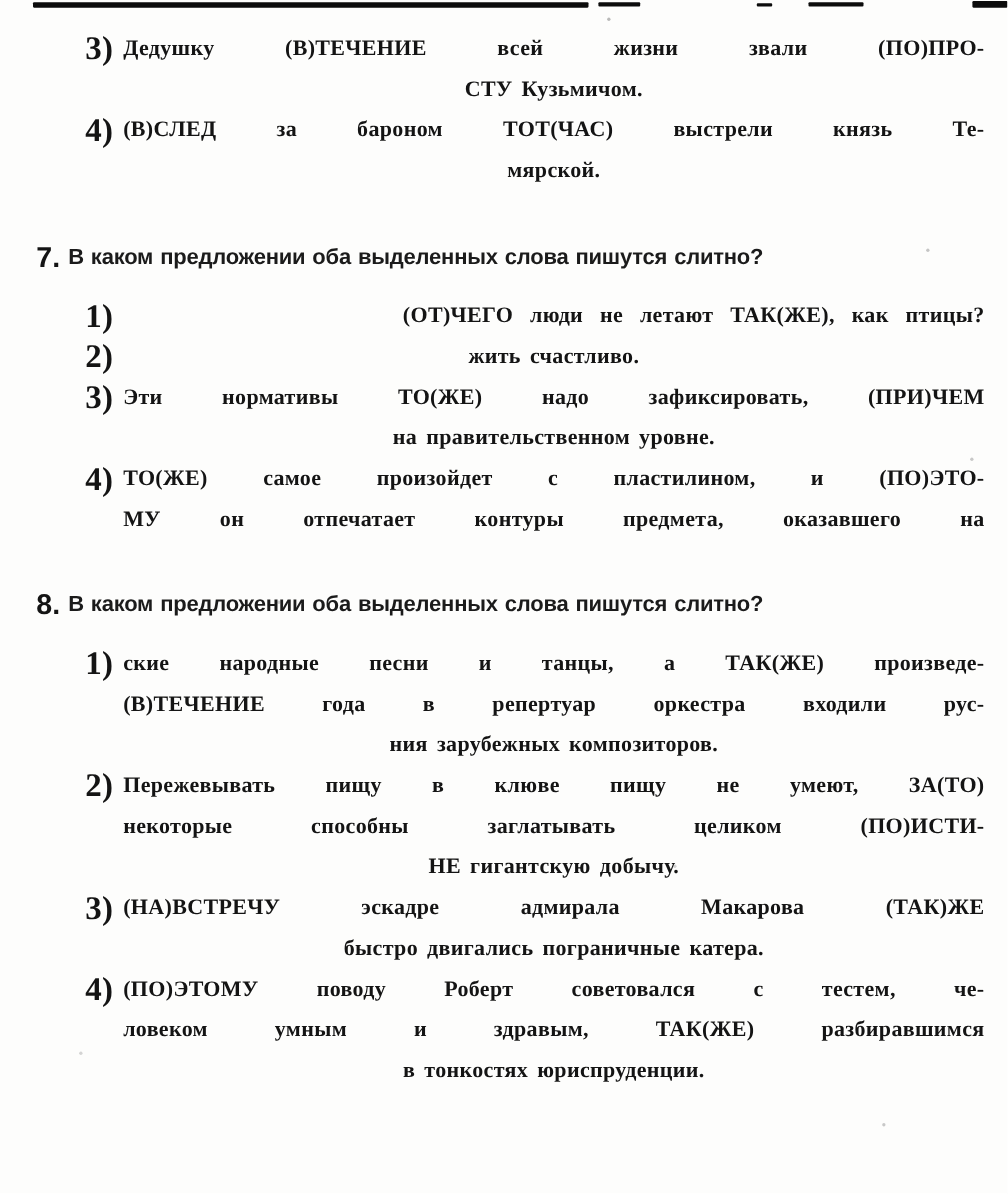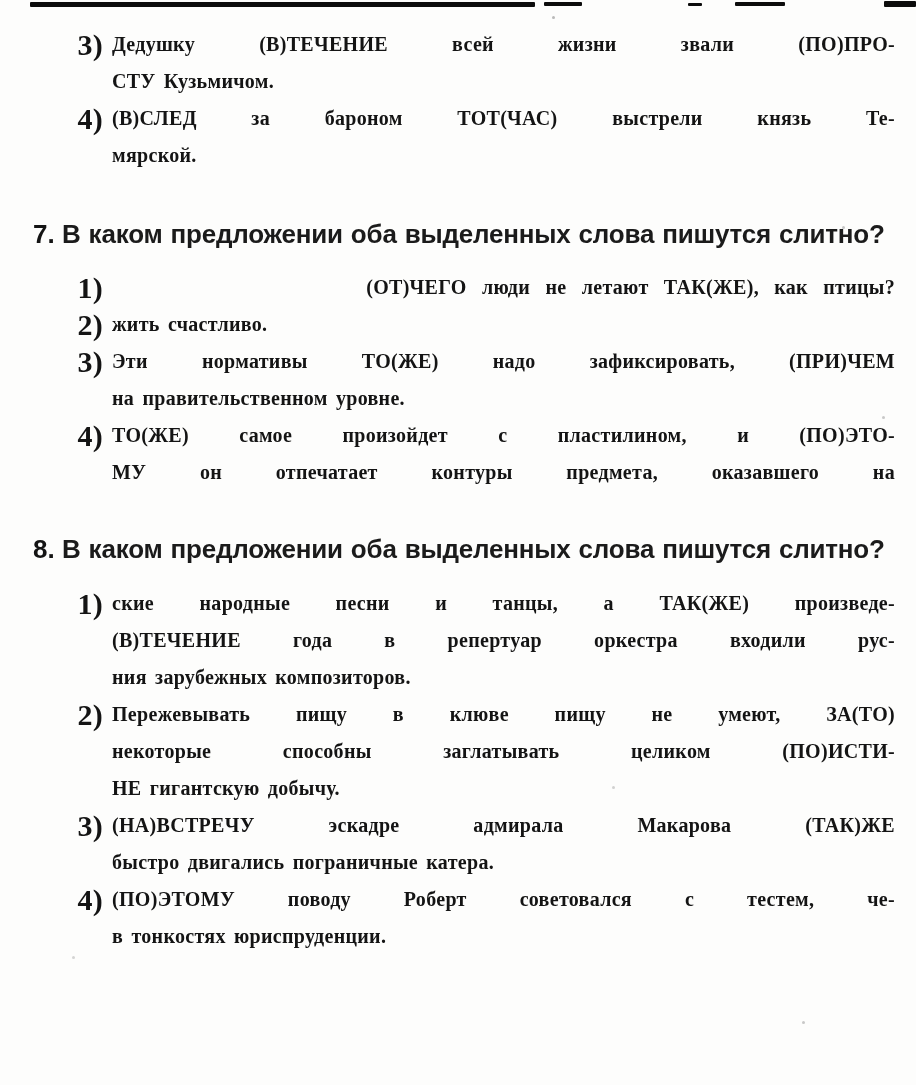--- a/index.html
+++ b/index.html
@@ -48,41 +48,41 @@
   .lines { width: 783px; margin-left: 9px; }
   .ln {
     font-size: 20px;
     line-height: 37px;
     font-weight: 700;
     letter-spacing: 0.3px;
     word-spacing: 3px;
     white-space: normal;
   }
   .j    { text-align: justify; text-align-last: justify; }
-  .last { text-align: left; }
+  .last { text-align: center; }
   .wide { text-align: right; word-spacing: 10px; }
 
   
   .qhead {
     display: flex;
     align-items: flex-start;
     font-family: "Liberation Sans", sans-serif;
   }
   .qh7 { margin-top: 43px; }
   .qh8 { margin-top: 41px; }
   .qnum {
     flex: 0 0 29px;
     font-weight: 700;
     font-size: 26px;
     line-height: 34px;
   }
   .qstem {
     flex: 1;
     font-weight: 700;
-    font-size: 26px;
+    font-size: 20px;
     line-height: 34px;
     letter-spacing: -0.2px;
     word-spacing: 1px;
     color: #1b1b1b;
   }
   .opts7 { margin-top: 18px; }
   .opts8 { margin-top: 19px; }
 </style>
 </head>
 <body>
@@ -174,19 +174,20 @@
         <div class="num">3)</div>
         <div class="lines">
           <div class="ln j">(НА)ВСТРЕЧУ эскадре адмирала Макарова (ТАК)ЖЕ</div>
           <div class="ln last">быстро двигались пограничные катера.</div>
         </div>
       </div>
       <div class="opt">
         <div class="num">4)</div>
         <div class="lines">
           <div class="ln j">(ПО)ЭТОМУ поводу Роберт советовался с тестем, че-</div>
+          <div class="ln j">ловеком умным и здравым, ТАК(ЖЕ) разбиравшимся</div>
           <div class="ln last">в тонкостях юриспруденции.</div>
         </div>
       </div>
     </div>
   </section>
 
 </div>
 
 </body></html>

